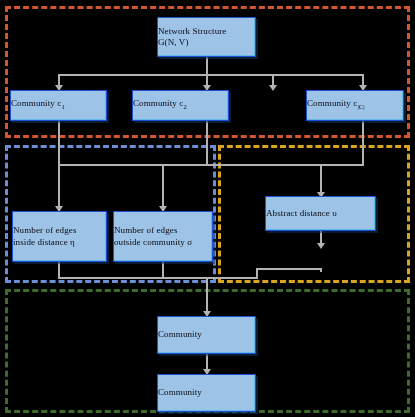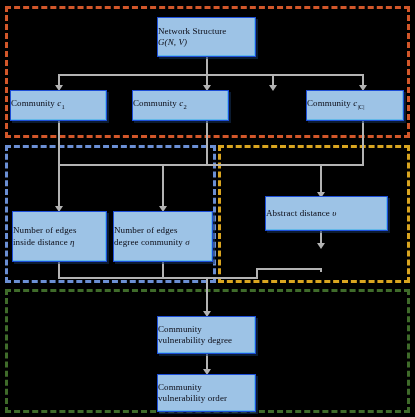--- a/index.html
+++ b/index.html
@@ -8,21 +8,21 @@
 
   .region{position:absolute;box-sizing:border-box;background:transparent;}
 
   .node{position:absolute;box-sizing:border-box;background:#9dc3e6;
         border:1px solid #1d4ed8;
         box-shadow:2px 2px 0 rgba(20,50,90,.55), -1px -1px 0 #63b8e8 inset;
         color:#0a0a14;display:flex;flex-direction:column;
         align-items:flex-start;justify-content:center;text-align:center;
         font-size:9px;line-height:11.5px;letter-spacing:.1px;}
   .node .ln{display:block;white-space:nowrap;}
-  .sym{font-style:italic;font-family:"Liberation Serif","DejaVu Serif",serif;}
+  .sym{font-family:"Liberation Serif","DejaVu Serif",serif;}
   sub{font-size:6.5px;}
 
   .ln-h{position:absolute;background:#b3b3b3;height:2px;}
   .ln-v{position:absolute;background:#b3b3b3;width:2px;}
   .arw{position:absolute;width:0;height:0;border-left:4px solid transparent;
        border-right:4px solid transparent;border-top:6px solid #b3b3b3;}
 </style>
 </head>
 <body>
 
@@ -95,31 +95,29 @@
     <span class="ln"><span>Community</span>&nbsp;<span class="sym">c</span><sub>|C|</sub></span>
   </div>
 
   <div class="node" style="left:12px;top:211px;width:95px;height:51px;">
     <span class="ln">Number of edges</span>
     <span class="ln"><span>inside distance</span>&nbsp;<span class="sym">η</span></span>
   </div>
 
   <div class="node" style="left:113px;top:211px;width:100px;height:51px;">
     <span class="ln">Number of edges</span>
-    <span class="ln"><span>degree community</span>&nbsp;<span class="sym">σ</span></span>
+    <span class="ln"><span>outside community</span>&nbsp;<span class="sym">σ</span></span>
   </div>
 
-  <div class="node" style="left:265px;top:196px;width:123px;height:35px;">
+  <div class="node" style="left:265px;top:196px;width:111px;height:35px;">
     <span class="ln"><span>Abstract distance</span>&nbsp;<span class="sym">υ</span></span>
   </div>
 
 
   <div class="node" style="left:157px;top:316px;width:99px;height:38px;">
     <span class="ln">Community</span>
-    <span class="ln">vulnerability degree</span>
   </div>
 
   <div class="node" style="left:157px;top:374px;width:99px;height:38px;">
     <span class="ln">Community</span>
-    <span class="ln">vulnerability order</span>
   </div>
 
 </div>
 
 </body></html>

